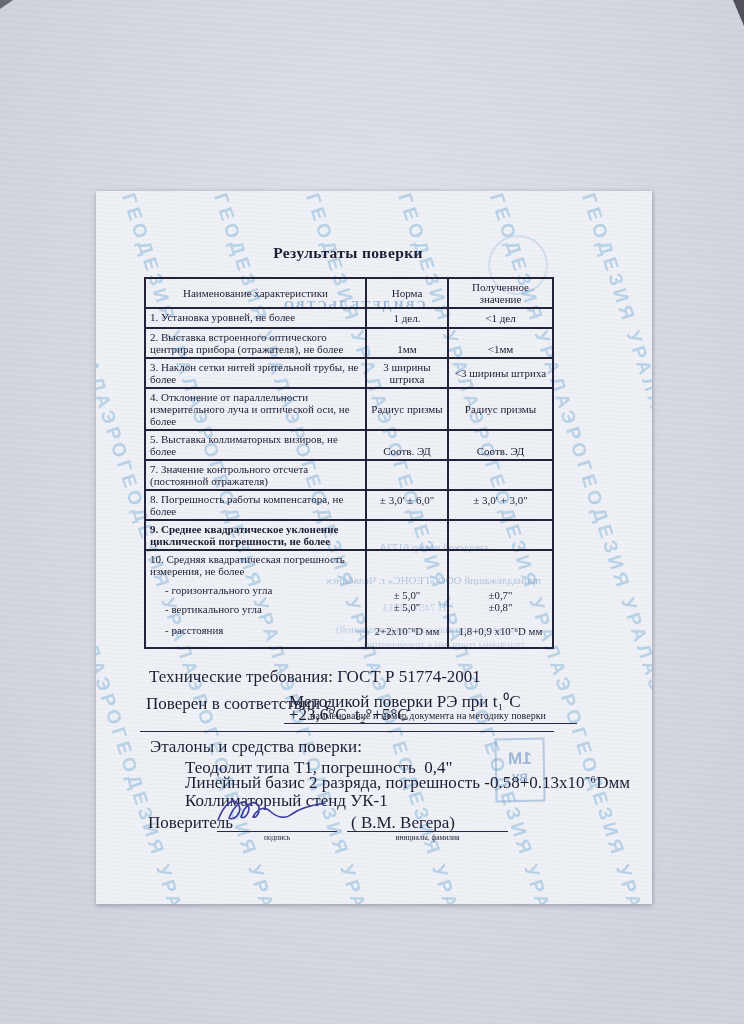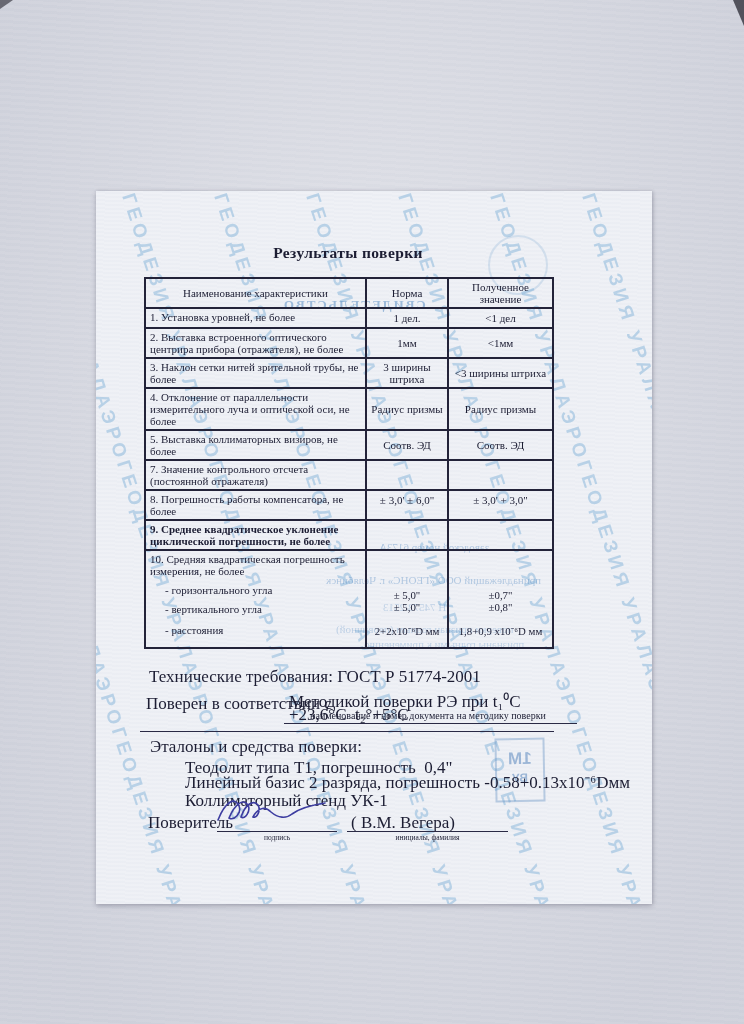--- a/index.html
+++ b/index.html
@@ -70,21 +70,21 @@
 
   
   table.results{
     position:absolute;left:48px;top:86px;width:408px;
     border-collapse:collapse;table-layout:fixed;
   }
   .results th,.results td{border:2px solid #232339;font-size:11px;line-height:12px;}
   .results th{font-weight:normal;padding:2px 2px;height:24px;}
   .results td.name{padding:2px 3px 2px 4px;vertical-align:top;text-align:left;}
   .results td.c{text-align:center;vertical-align:middle;padding:1px 2px;}
-  tr.vb td.c{vertical-align:bottom;padding-bottom:8px;margin-top:33px;}
+  tr.vb td.c{vertical-align:bottom;padding-bottom:2px;margin-top:33px;}
   tr.vt td.c{vertical-align:top;padding-top:3px;}
   tr.r10 td{vertical-align:top;}
   tr.r10 td.name div + div{margin:7px 0 0 15px;}
   tr.r10 td.name div:nth-child(4){margin-top:9px;}
   td.stack div{white-space:nowrap;font-size:10.8px;}
   td.stack div:nth-child(1){margin-top:27px;}
   td.stack div:nth-child(3){margin-top:12px;}
 
   
   .abs{position:absolute;font-size:17px;line-height:13px;}

